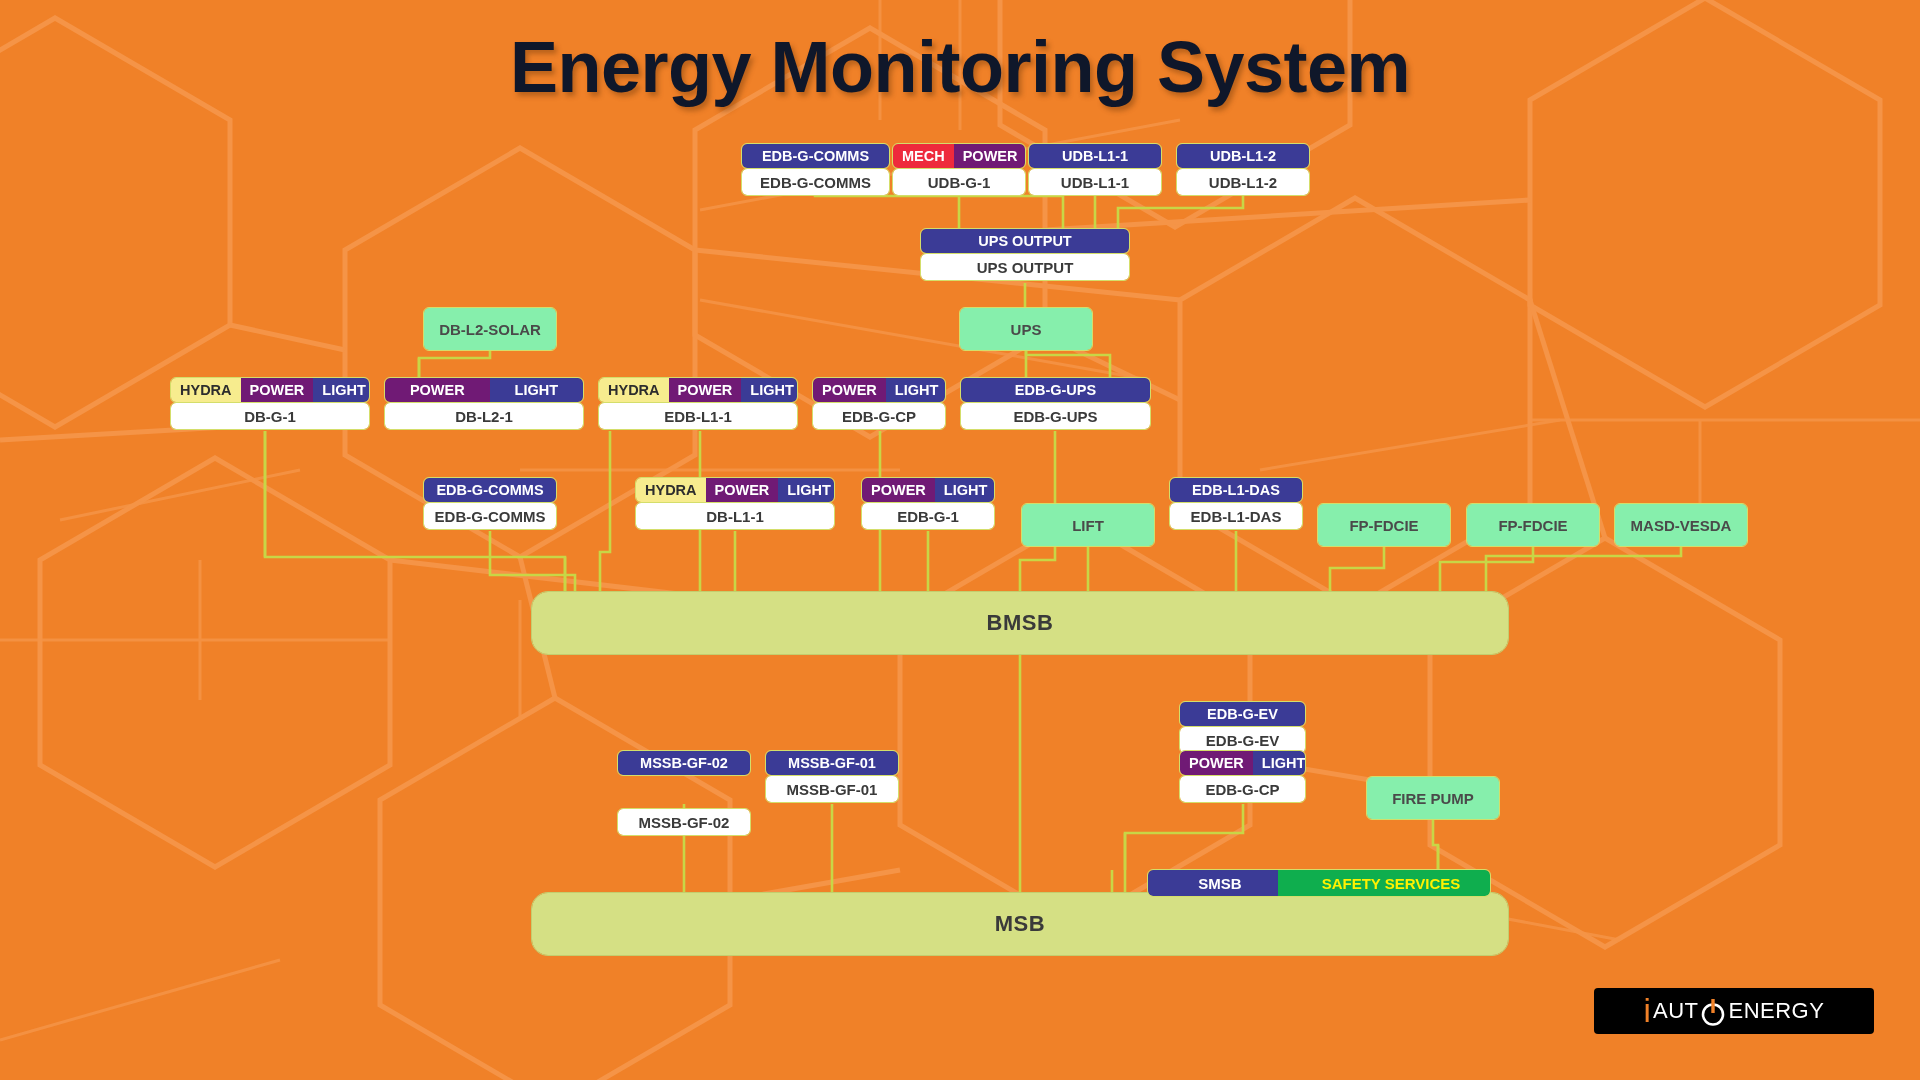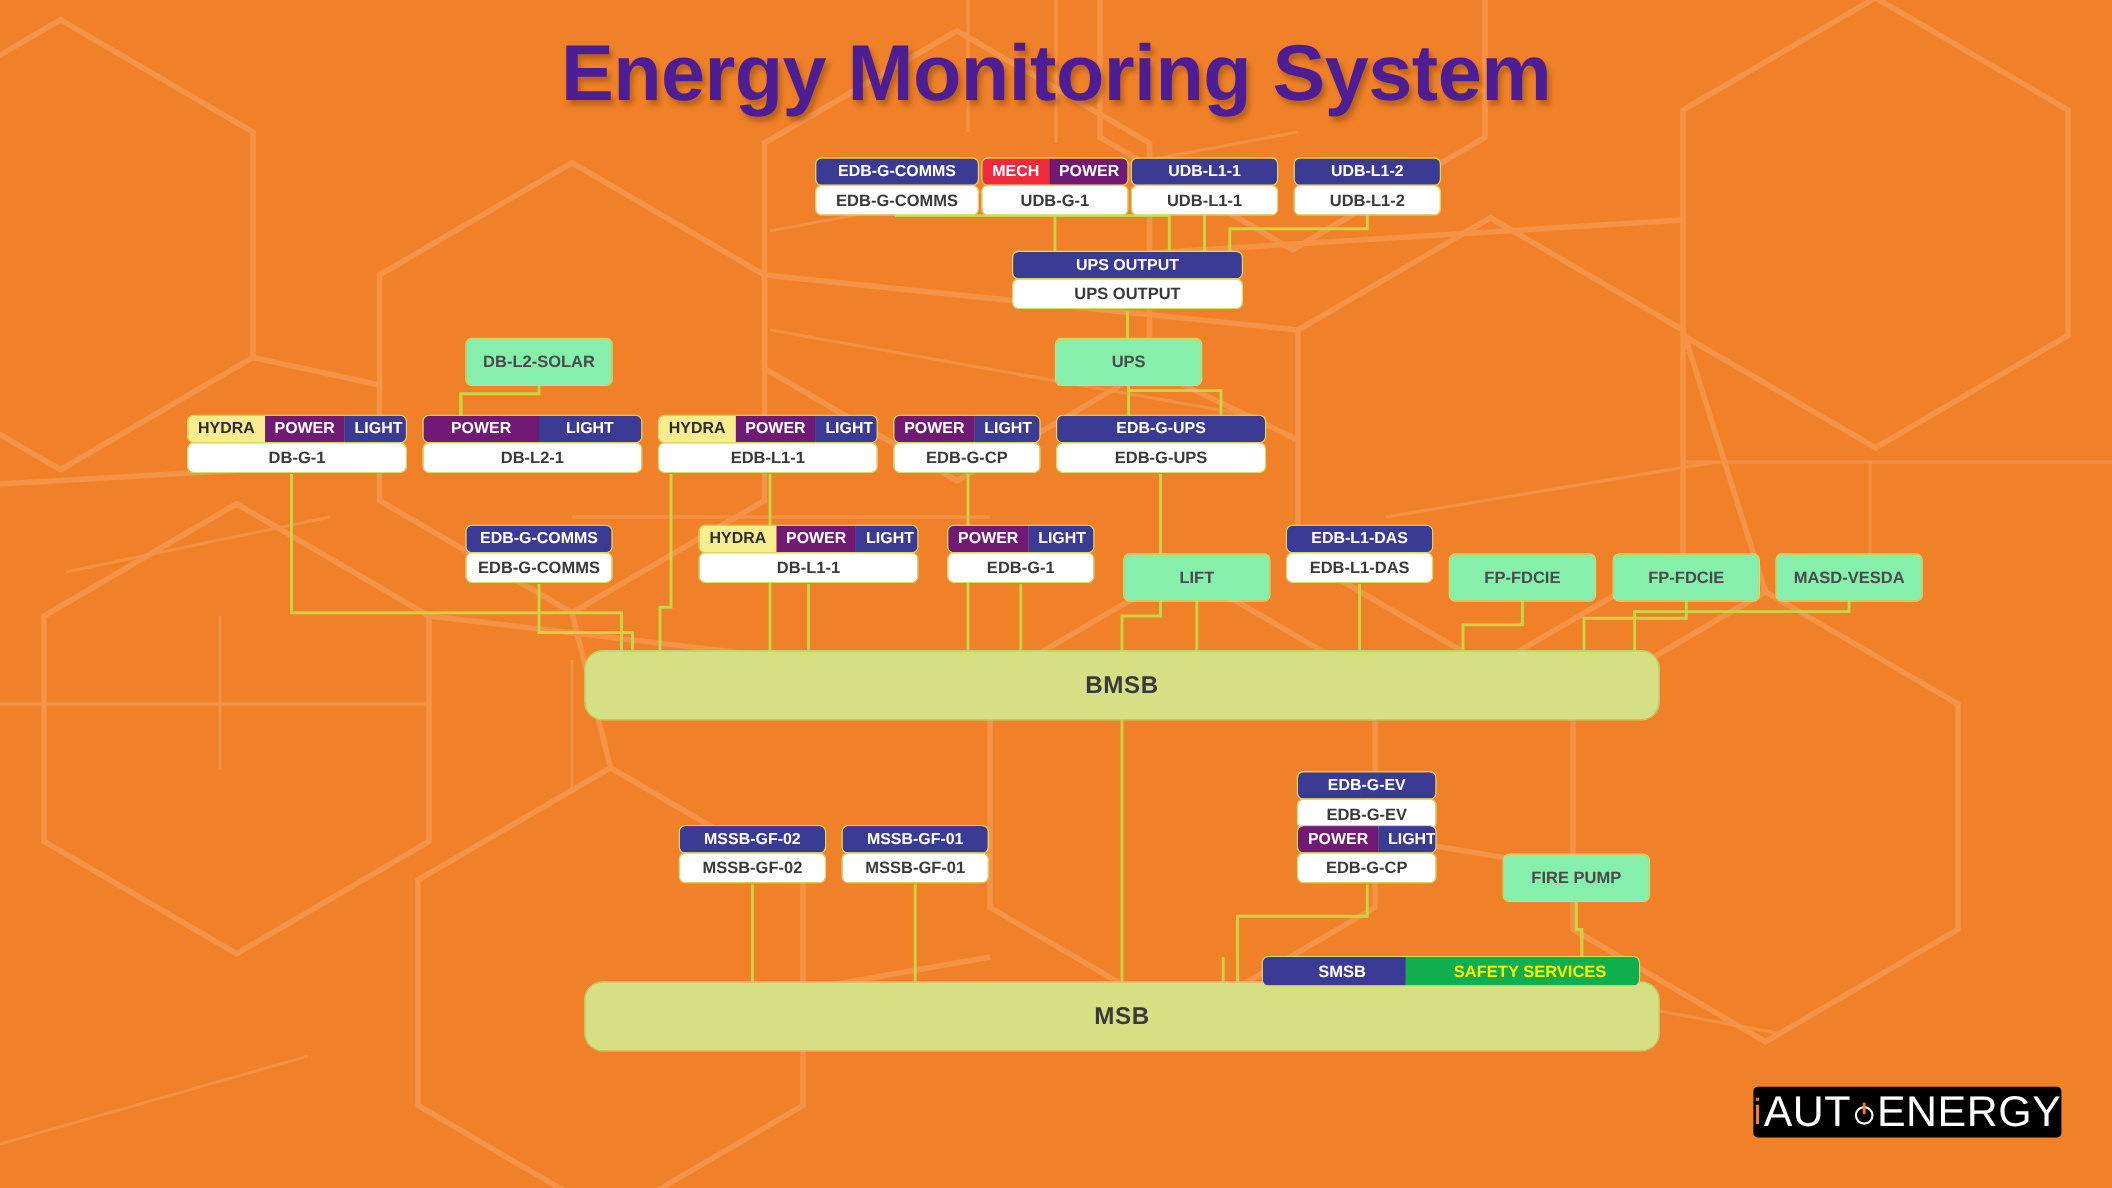--- a/index.html
+++ b/index.html
@@ -17,21 +17,21 @@
     pointer-events: none;
   }
 
   
   #title {
     position: absolute;
     top: 26px; left: 0; width: 1920px;
     text-align: center;
     font-size: 72px;
     font-weight: bold;
-    color: #4c1d95;
+    color: #0f172a;
     letter-spacing: -0.5px;
     text-shadow: 3px 4px 5px rgba(120,60,10,0.45);
     white-space: nowrap;
   }
 
   
   #canvas { position: absolute; inset: 0; width: 1920px; height: 1080px; }
   #wires  { position: absolute; inset: 0; width: 1920px; height: 1080px; }
 
   
@@ -115,21 +115,21 @@
   }
   #logo .lg-i {
     color: #F08128;
     font-size: 33px; font-weight: 300;
     line-height: 1;
     position: relative; top: -1px;
     font-family: "Liberation Sans", sans-serif;
   }
   #logo .lg-auto, #logo .lg-energy {
     color: #FFFFFF;
-    font-size: 39px;
+    font-size: 22px;
     font-weight: 400;
     letter-spacing: 0.5px;
     line-height: 1;
   }
   #logo .lg-pwr { width: 26px; height: 31px; position: relative; top: 1px; }
   #logo .lg-energy { margin-left: 0; }
 </style>
 </head>
 <body>
 
@@ -332,21 +332,21 @@
     </div>
     <div class="node plain" style="left: 1615px; top: 504px; width: 132px;">
       <div class="node-body">MASD-VESDA</div>
     </div>
     <div class="node" style="left: 1180px; top: 702px; width: 125px;">
       <div class="node-hdr">
         <div class="hdr-seg c-blue">EDB-G-EV</div>
       </div>
       <div class="node-body">EDB-G-EV</div>
     </div>
-    <div class="node" style="left: 618px; top: 751px; width: 132px;">
+    <div class="node" style="left: 618px; top: 751px; width: 132px; gap: 33px;">
       <div class="node-hdr">
         <div class="hdr-seg c-blue">MSSB-GF-02</div>
       </div>
       <div class="node-body">MSSB-GF-02</div>
     </div>
     <div class="node" style="left: 766px; top: 751px; width: 132px; border-radius: 25px;">
       <div class="node-hdr">
         <div class="hdr-seg c-blue">MSSB-GF-01</div>
       </div>
       <div class="node-body">MSSB-GF-01</div>

